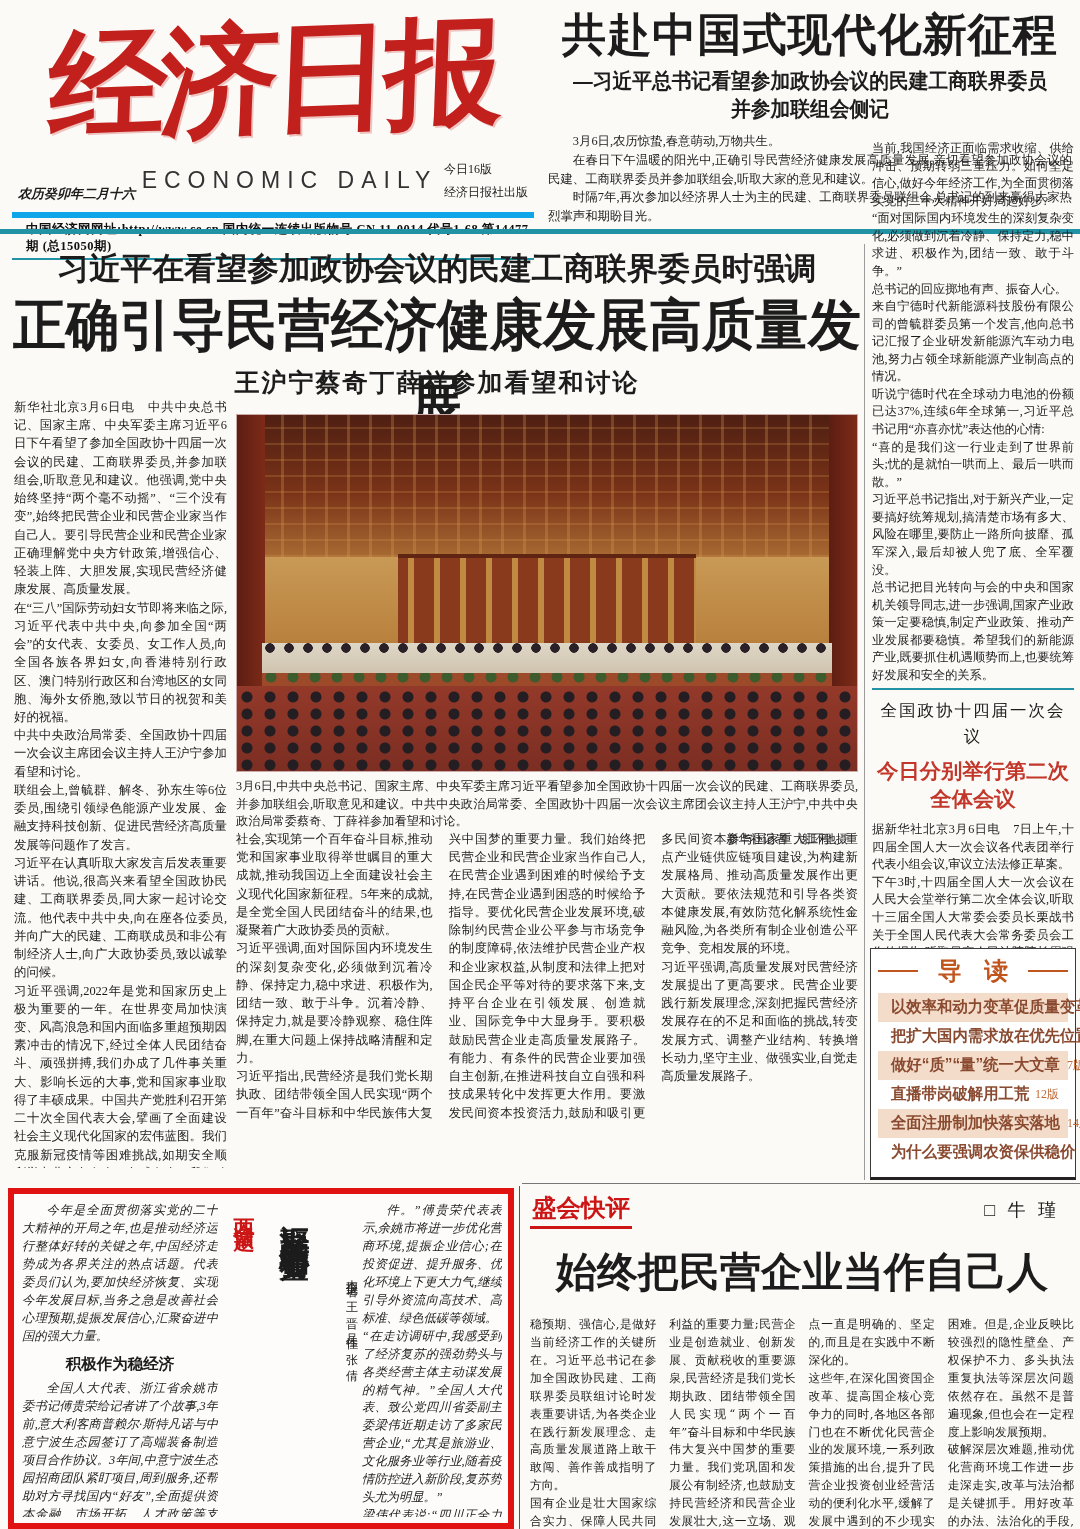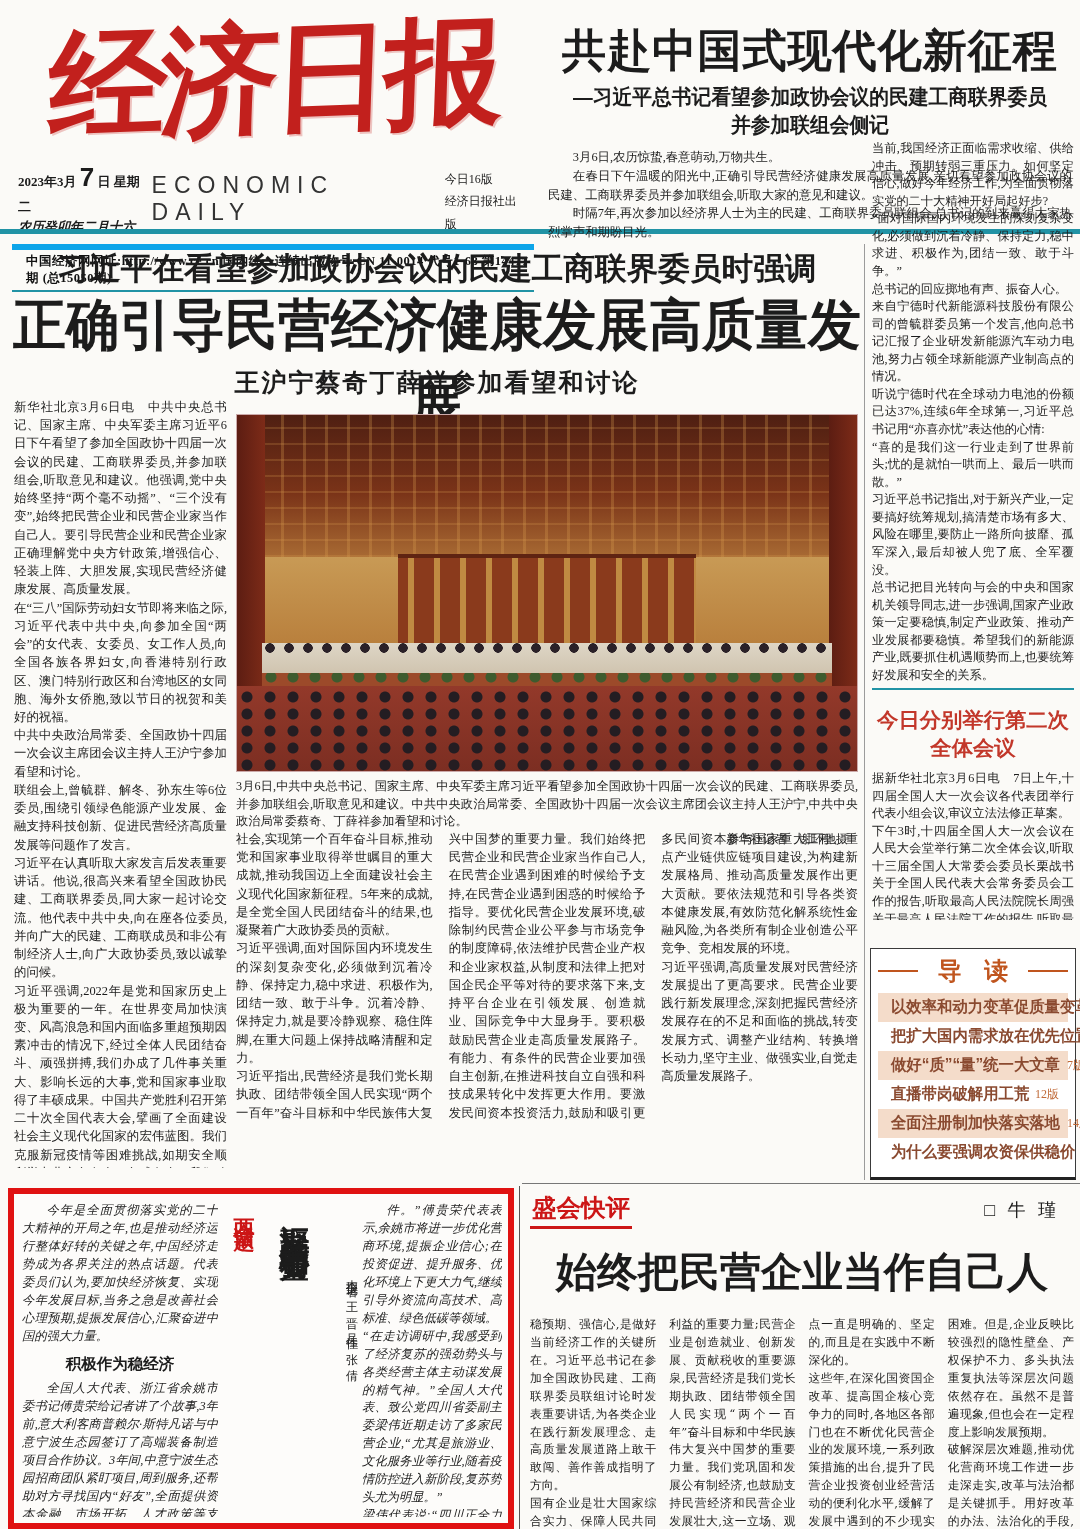--- a/index.html
+++ b/index.html
@@ -17,21 +17,21 @@
   .mh-row { display:flex; align-items:flex-end; justify-content:space-between; padding:6px 6px 4px 6px; }
   .mh-date { font-size:13px; font-weight:bold; line-height:1.5; }
   .mh-date .day { font-size:26px; font-family:"Liberation Sans",sans-serif; }
   .mh-eng { font-family:"Liberation Sans",sans-serif; font-size:23px; letter-spacing:7px; color:#333; font-weight:500; padding-bottom:10px; }
   .mh-right { font-size:12px; line-height:1.9; color:#222; }
   .infoline { margin-top:4px; border-top:6px solid #0ea5e9; border-bottom:2px solid #2193a5;
     padding:3px 4px 3px 14px; font-size:12.5px; font-weight:bold; color:#111; letter-spacing:.5px; }
   .teal-band { left:0; top:229px; width:1080px; height:5px; background:#2193a5; }
 
   
-  .topright { left:548px; top:26px; width:524px; height:214px; }
+  .topright { left:548px; top:10px; width:524px; height:214px; }
   .tr-head { font-size:45px; font-weight:900; letter-spacing:1px; text-align:center; line-height:1.12;
     font-family:"Liberation Sans",sans-serif; transform:scaleX(.98); }
   .tr-sub { font-size:21px; font-weight:800; text-align:center; margin-top:7px; font-family:"Liberation Sans",sans-serif; transform:scaleX(.94); }
   .tr-lead { margin-top:9px; font-size:12.4px; line-height:1.5; }
   .tr-lead p { text-indent:2em; }
 
   
   .kicker { left:14px; top:248px; width:846px; font-size:31px; font-weight:900; text-align:center;
     font-family:"Liberation Sans",sans-serif; transform:scaleX(1.02); }
   .bighead { left:10px; top:292px; width:854px; font-size:53px; font-weight:900; text-align:center;
@@ -115,23 +115,20 @@
 </style>
 </head>
 <body>
 
 <div class="abs masthead">
   <div class="brand">
     <span>经济日报</span>
   </div>
   <div class="mh-row">
     <div class="mh-date">
-      <div><span>2023年3月</span>
-        <span class="day">7</span>
-        <span>日  星期二</span></div>
       <div style="font-style:italic;">农历癸卯年二月十六</div>
     </div>
     <div class="mh-eng">ECONOMIC DAILY</div>
     <div class="mh-right">
       <div>今日16版</div>
       <div>经济日报社出版</div>
     </div>
   </div>
   <div class="infoline">中国经济网网址:http://www.ce.cn  国内统一连续出版物号 CN 11-0014  代号1-68  第14477期 (总15050期)</div>
 </div>
@@ -194,20 +191,21 @@
 “发挥金融在经济发展中的关键作用,防范金融风险,这两个问题在当前都很突出。”
 习近平总书记指出,我们的一些政策,搞好了是改革成功,搞不好就可能是腐败的痛点。决定做一件事情,就做“放管服”改革,“放”了以后“管”跟上没有?“服”到位了没有?光“放”不“管”不“服”不行。
 近年来,全国工商联大力推进“万企兴万村”行动,把民营企业这支生力军更多动员到乡村振兴主战场。
 听了江西省一位基层委员关于乡村帮扶工作的汇报,习近平总书记称赞这一行动的“壮举”:
 “从脱贫攻坚到乡村振兴,民营企业参与帮扶贡献的潜力非常大。”</span>
   
 </div>
 <div class="abs rail-rule"></div>
 
 <div class="abs meetings">
+  <div class="mt-title">全国政协十四届一次会议</div>
   <div class="mt-red">今日分别举行第二次全体会议</div>
   <div class="mt-body just pre">据新华社北京3月6日电　7日上午,十四届全国人大一次会议各代表团举行代表小组会议,审议立法法修正草案。
 下午3时,十四届全国人大一次会议在人民大会堂举行第二次全体会议,听取十三届全国人大常委会委员长栗战书关于全国人民代表大会常务委员会工作的报告,听取最高人民法院院长周强关于最高人民法院工作的报告,听取最高人民检察院检察长张军关于最高人民检察院工作的报告,听取国务委员兼国务院秘书长肖捷关于国务院机构改革方案的说明。
 上午9时,全国政协十四届一次会议在人民大会堂举行第二次全体会议,听取关于中国人民政治协商会议章程修正案(草案)的说明,委员进行大会发言;下午,全国政协委员列席十四届全国人大一次会议第二次全体会议。</div>
 </div>
 
 <div class="abs guide">
   <div class="gd-title">
     <div class="dash"></div>
     <div class="t">导 读</div>

